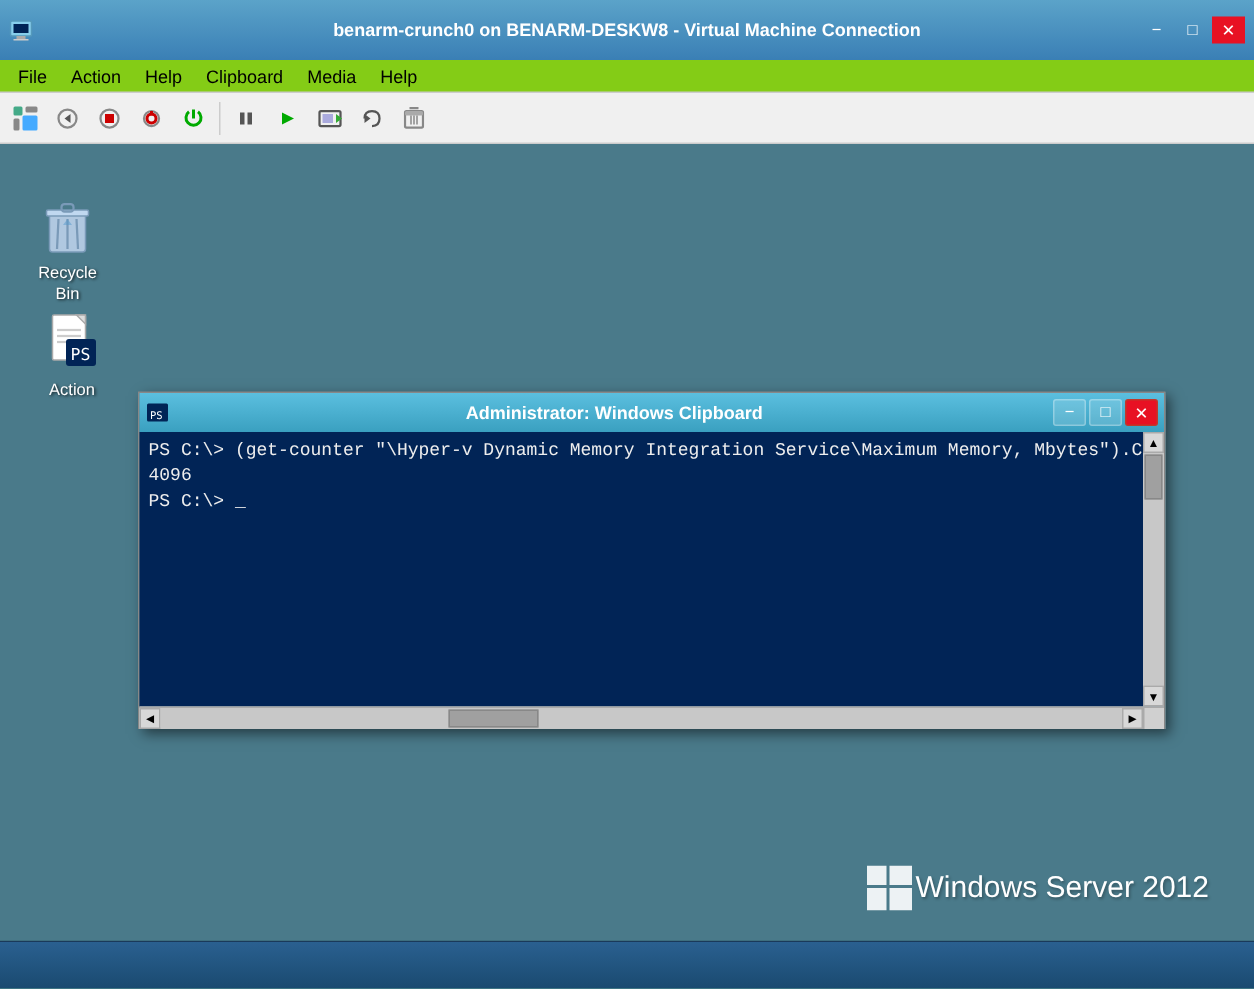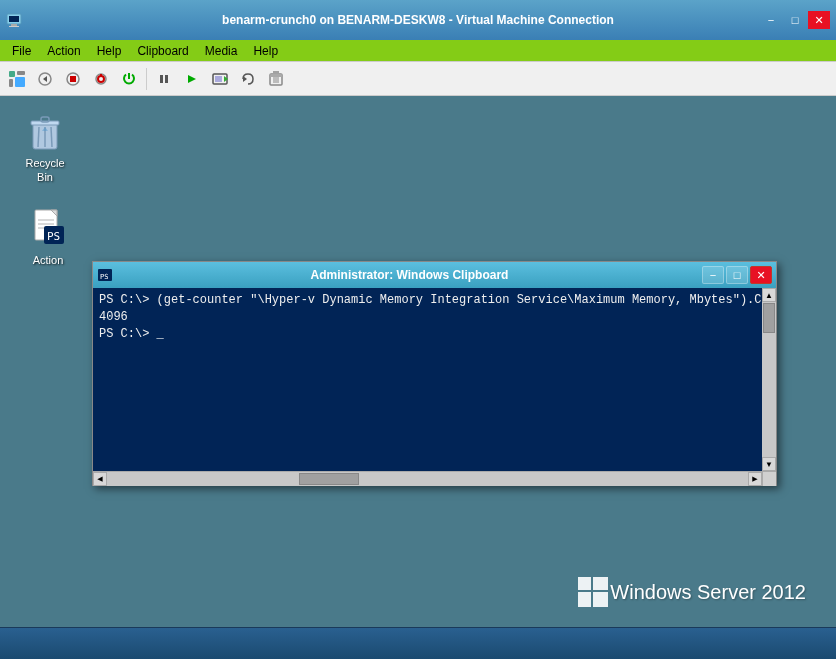--- a/index.html
+++ b/index.html
@@ -421,21 +421,21 @@
       <line x1="5" y1="6" x2="5" y2="12" stroke="#888" stroke-width="1"></line>
       <line x1="7" y1="6" x2="7" y2="12" stroke="#888" stroke-width="1"></line>
       <line x1="9" y1="6" x2="9" y2="12" stroke="#888" stroke-width="1"></line>
       <line x1="4" y1="1" x2="10" y2="1" stroke="#888" stroke-width="1.5"></line>
     </svg>
   </div>
 </div>
 
 <div id="vm-desktop">
 
-  <div class="desktop-icon" style="top: 11px; left: 10px;">
+  <div class="desktop-icon" style="top: 30px; left: 10px;">
     <div class="icon-image">
       <svg class="recycle-bin-svg" viewBox="0 0 36 40">
 
         <rect x="6" y="12" width="24" height="26" rx="2" fill="#b0c8e0" stroke="#7a9ab8" stroke-width="1"></rect>
 
         <line x1="12" y1="16" x2="11" y2="36" stroke="#7a9ab8" stroke-width="1.5"></line>
         <line x1="18" y1="16" x2="18" y2="36" stroke="#7a9ab8" stroke-width="1.5"></line>
         <line x1="24" y1="16" x2="25" y2="36" stroke="#7a9ab8" stroke-width="1.5"></line>
 
         <rect x="4" y="10" width="28" height="4" rx="1" fill="#c0d8f0" stroke="#7a9ab8" stroke-width="1"></rect>

